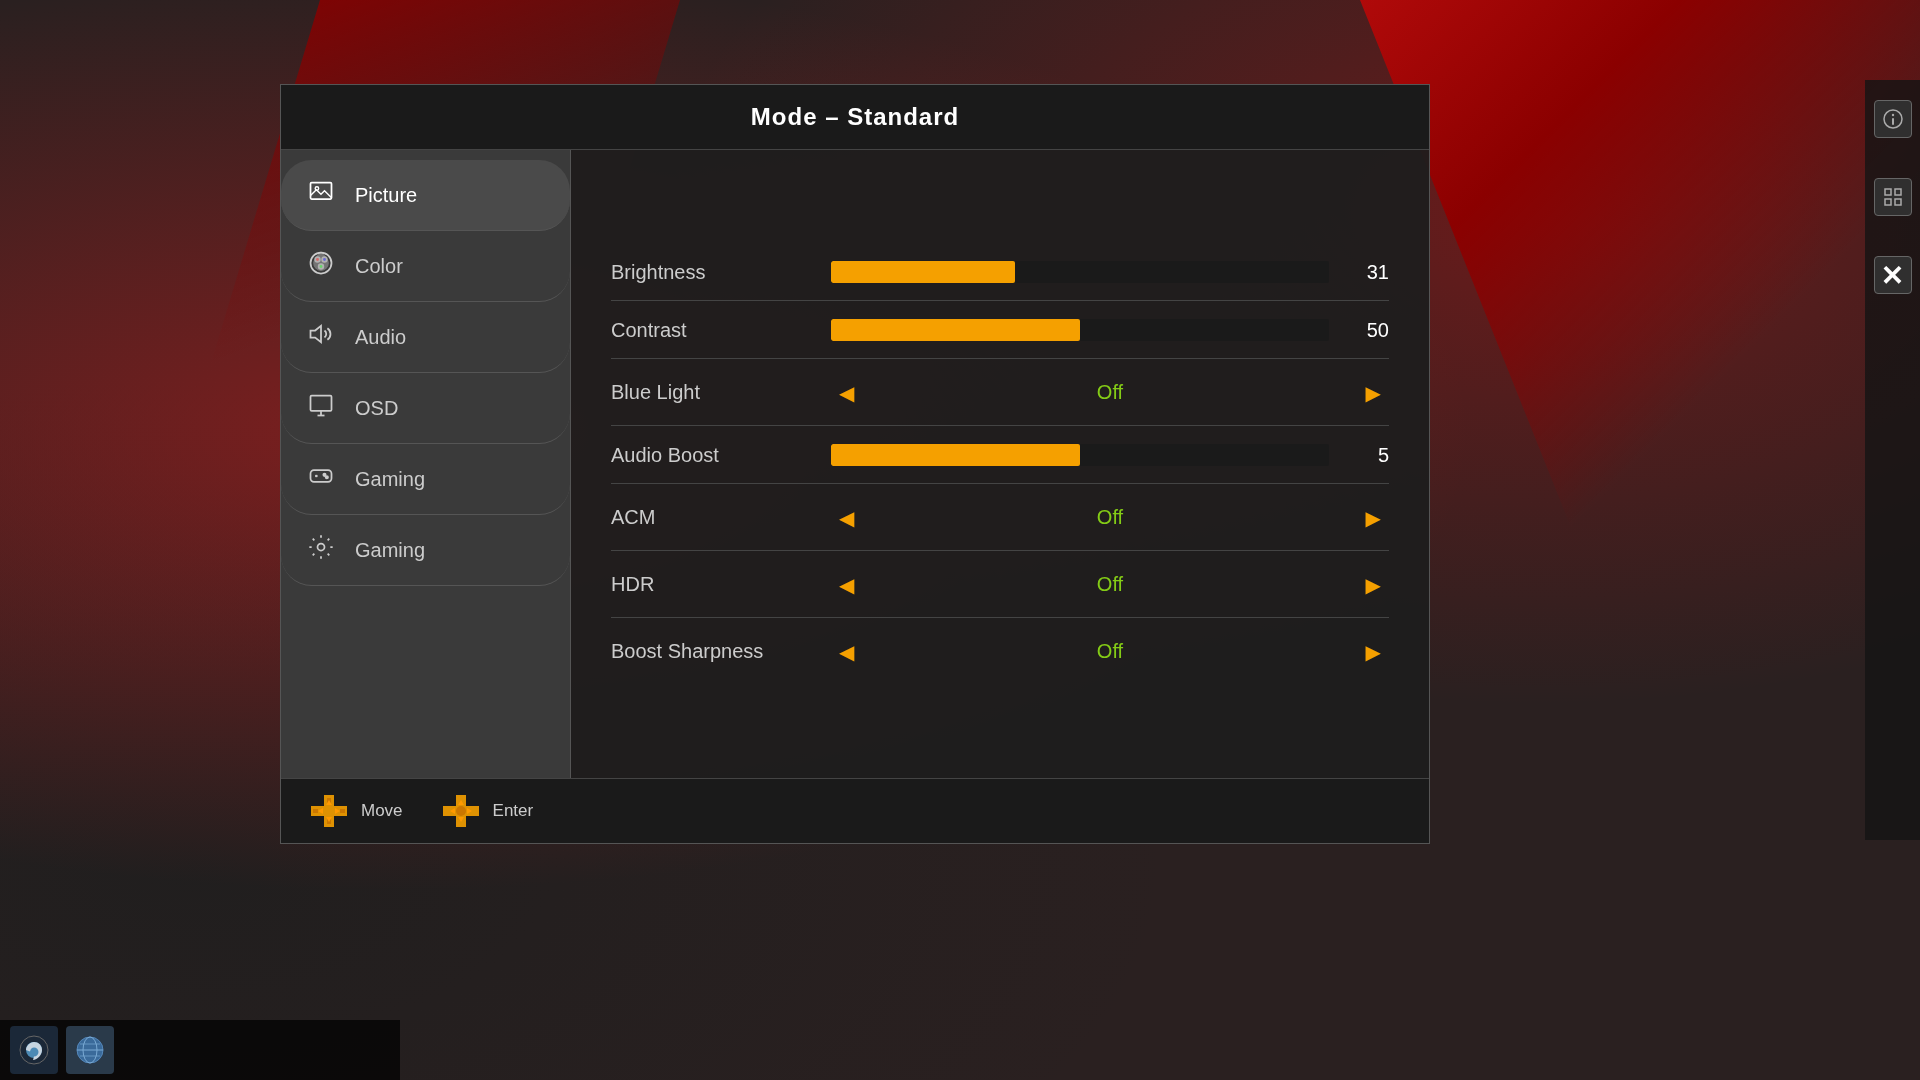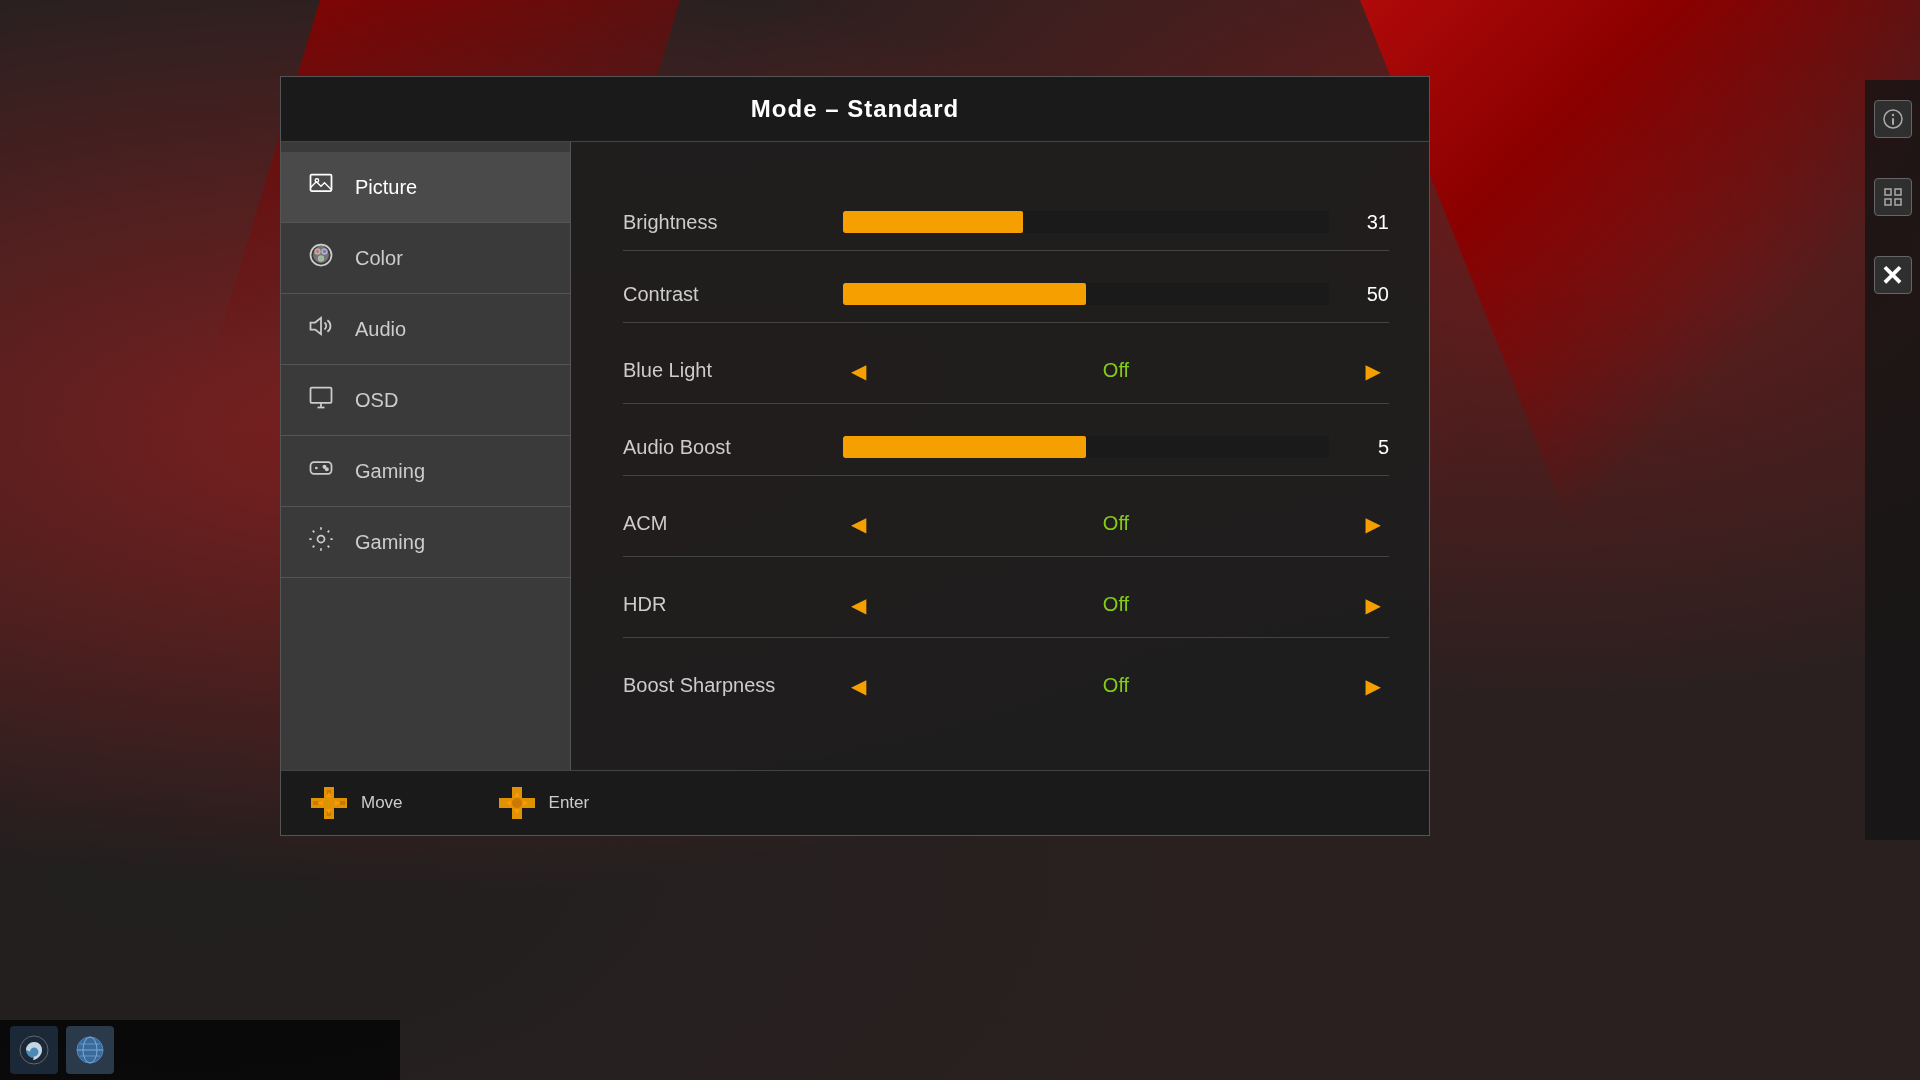--- a/index.html
+++ b/index.html
@@ -60,21 +60,21 @@
       border-radius: 4px;
       display: flex;
       align-items: center;
       justify-content: center;
       font-size: 28px;
     }
 
     
     .osd-container {
       position: absolute;
-      top: 76px;
+      top: 84px;
       left: 280px;
       width: 1150px;
       height: 760px;
       background: rgba(30, 30, 30, 0.95);
       border: 1px solid #555;
       display: flex;
       flex-direction: column;
     }
 
     .osd-header {
@@ -108,42 +108,42 @@
 
     .sidebar-item {
       display: flex;
       align-items: center;
       gap: 18px;
       padding: 18px 24px;
       color: #cccccc;
       font-size: 20px;
       cursor: pointer;
       border-bottom: 1px solid #555;
+      border-radius: 31px;
     }
 
     .sidebar-item.active {
       background: #4a4a4a;
       color: #ffffff;
     }
 
     .sidebar-icon {
       font-size: 22px;
       width: 32px;
       text-align: center;
     }
 
     
     .content {
       flex: 1;
       padding: 0 40px;
       display: flex;
       flex-direction: column;
       justify-content: center;
-      gap: 16px;
-      margin-left: 12px;
+      gap: 2px;
     }
 
     .setting-row {
       display: flex;
       align-items: center;
       padding: 16px 0;
       border-bottom: 1px solid #444;
     }
 
     .setting-row:last-child {
@@ -210,21 +210,21 @@
       text-align: center;
     }
 
     
     .osd-footer {
       background: #1a1a1a;
       border-top: 1px solid #444;
       padding: 14px 30px;
       display: flex;
       align-items: flex-start;
-      gap: 96px;
+      gap: 40px;
     }
 
     .footer-item {
       display: flex;
       align-items: center;
       gap: 14px;
       color: #cccccc;
       font-size: 17px;
     }
 

